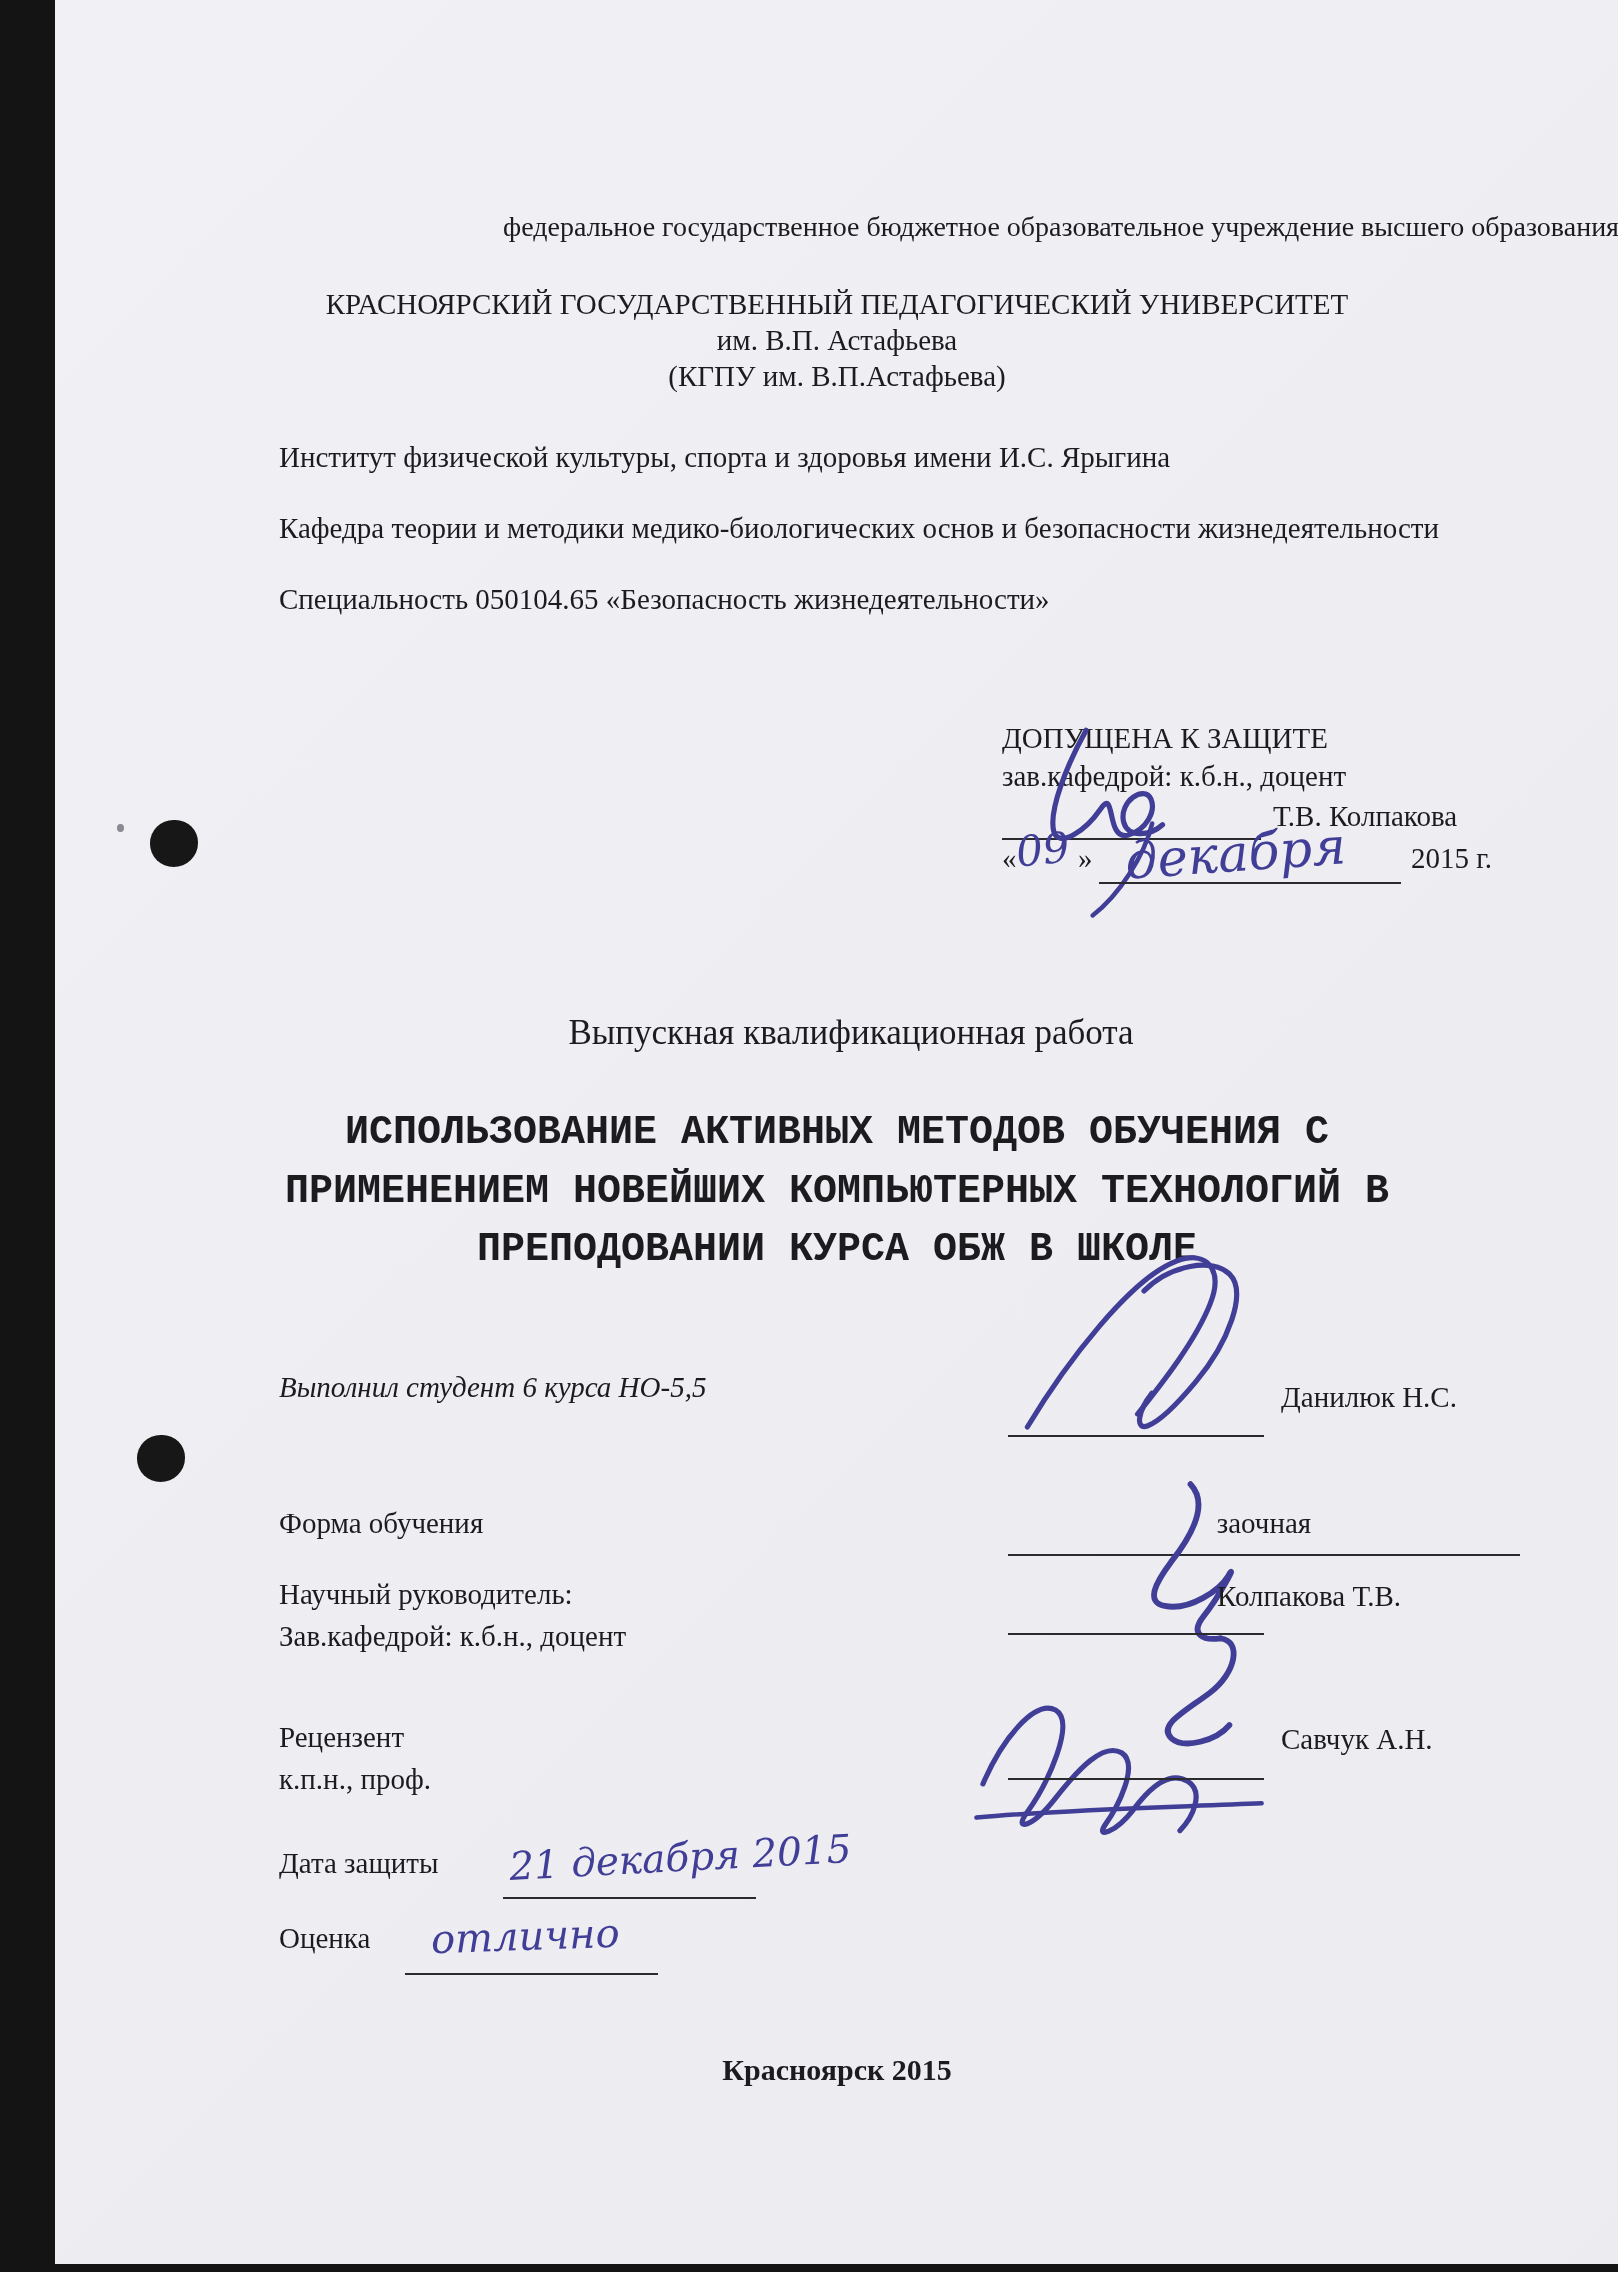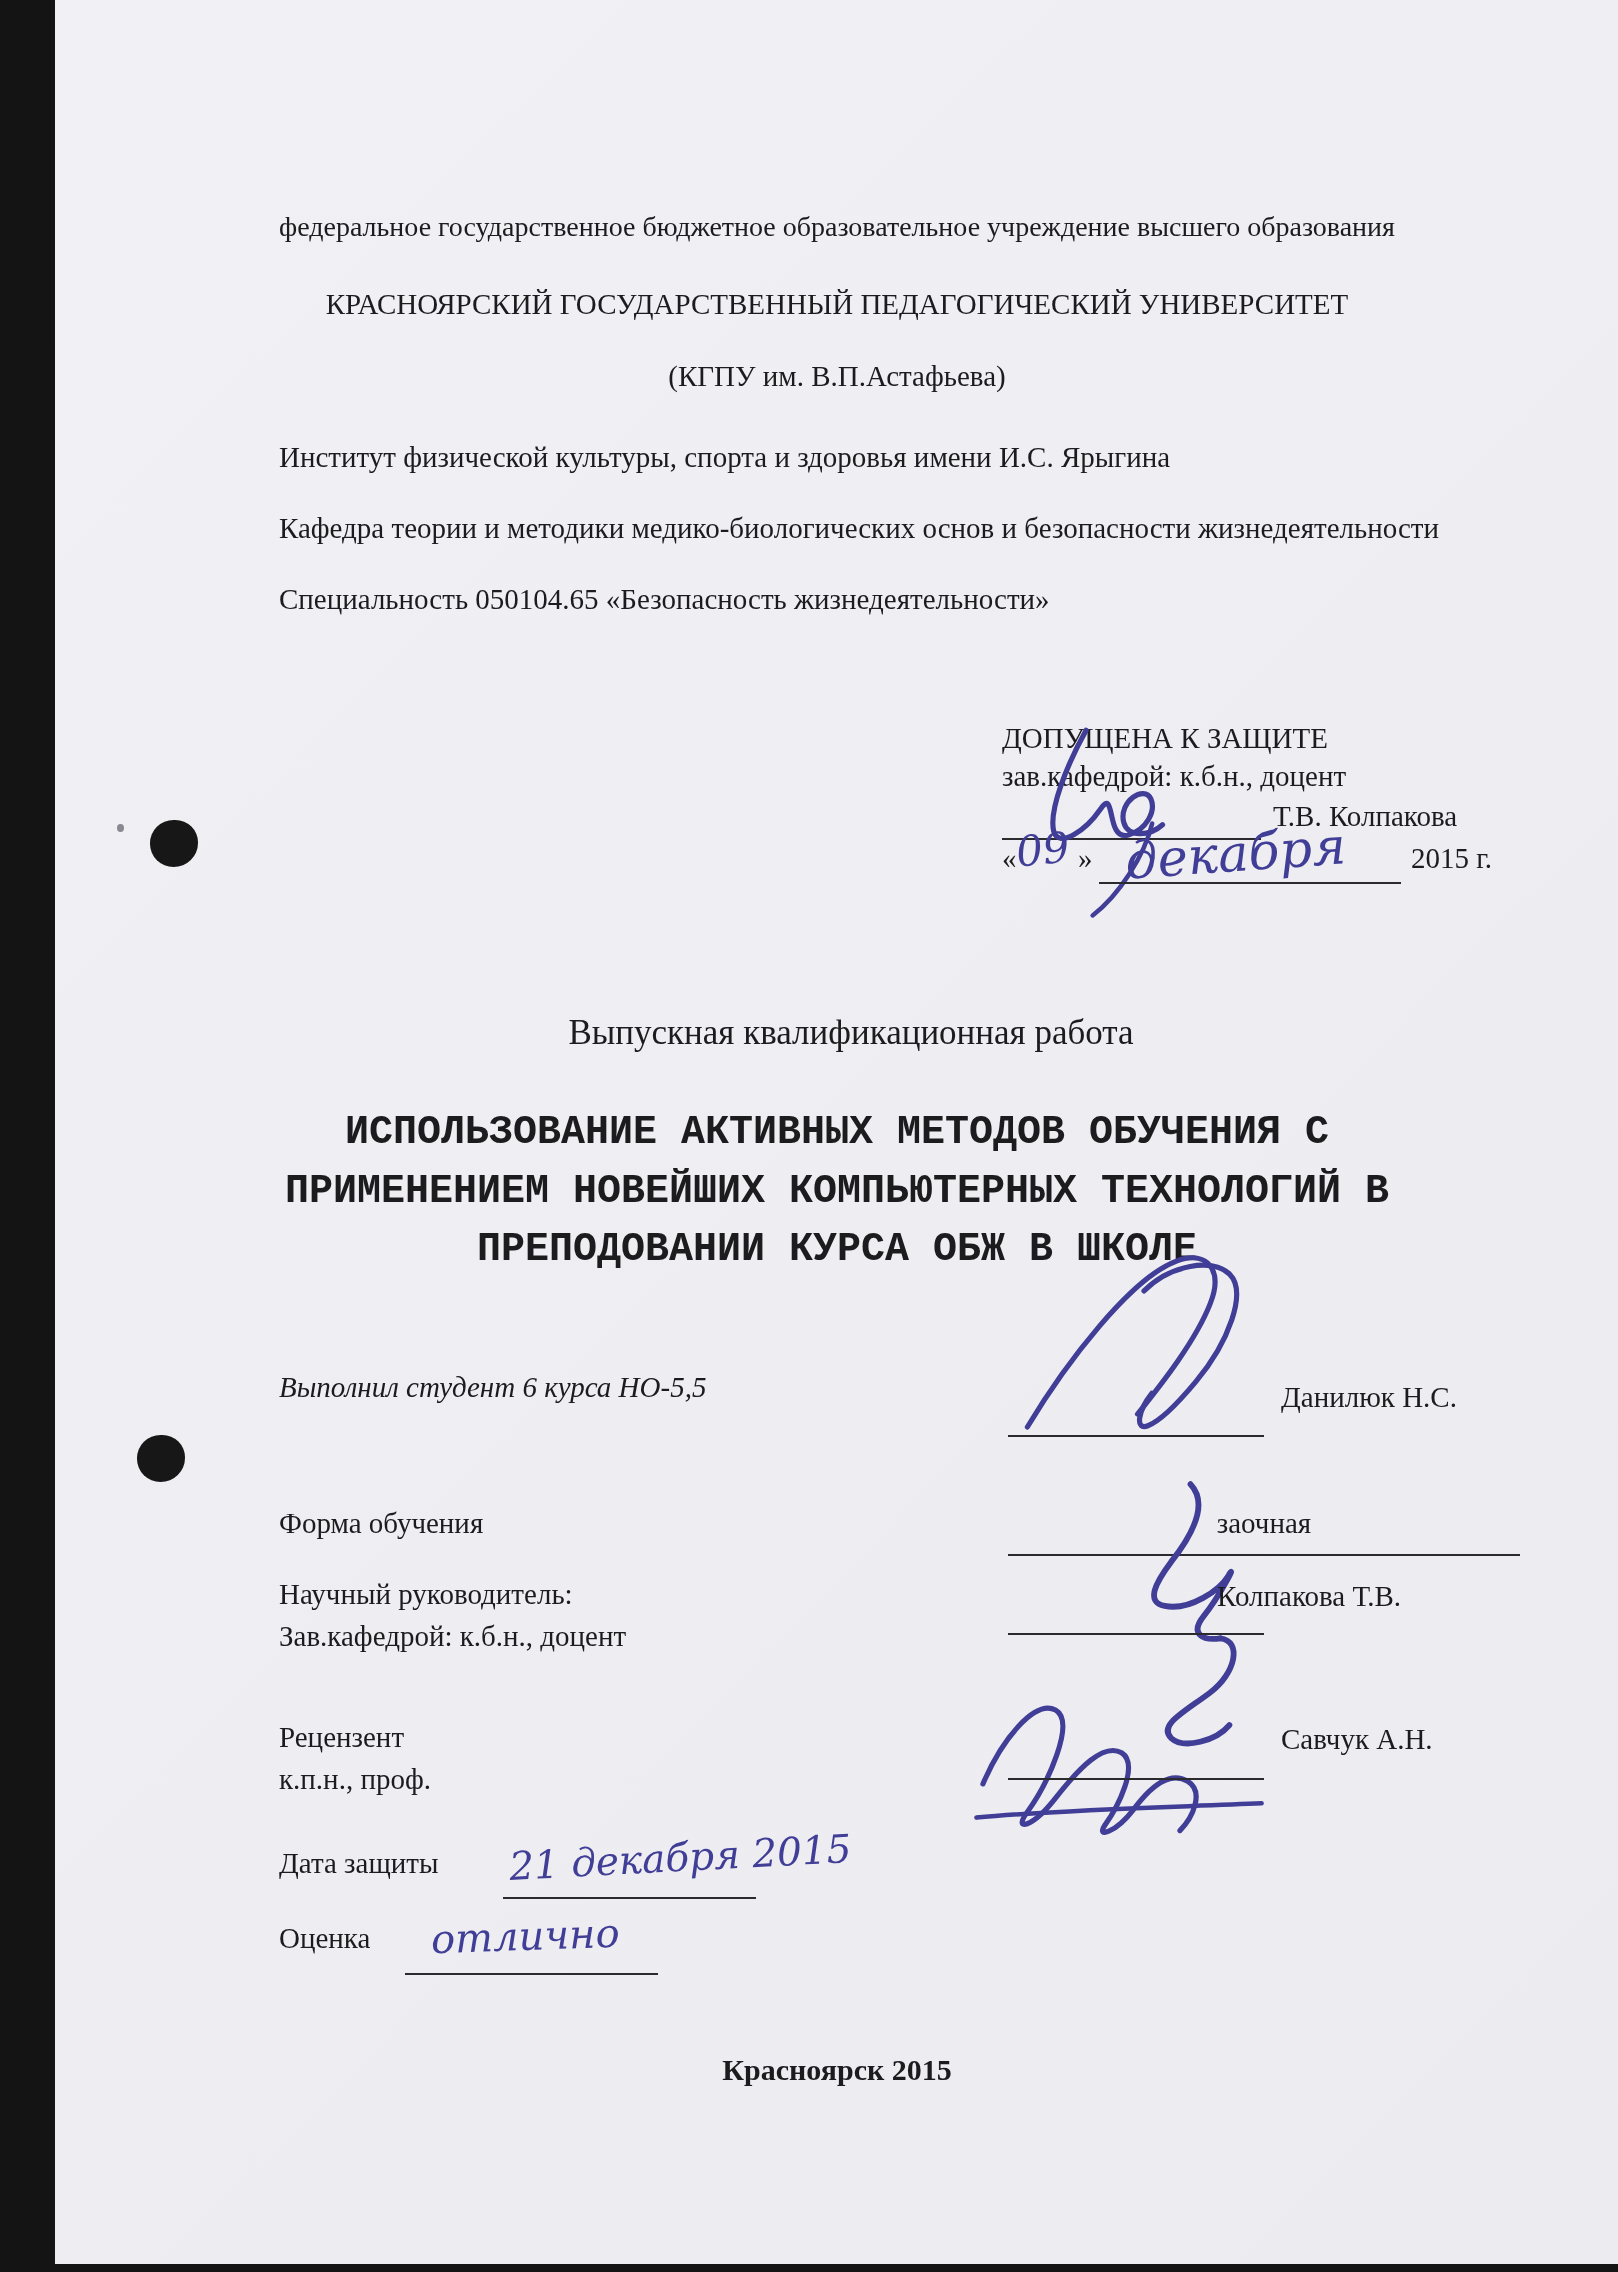--- a/index.html
+++ b/index.html
@@ -12,21 +12,21 @@
     color:#1c1b1d;
   }
   .paper{
     position:absolute;left:55px;top:0;right:0;bottom:9px;
     background:linear-gradient(135deg,#f1f0f5 0%,#eeedf2 55%,#ecebf0 100%);
   }
   .abs{position:absolute;}
   .center{left:0;right:0;text-align:center;}
   .b{font-weight:bold;}
   .fs-body{font-size:29px;line-height:1.2;}
-  .fs-federal{font-size:28px;}
+  .fs-federal{font-size:28px;text-align:right;}
   .fs-header{font-size:30px;}
   .fs-worktype{font-size:35px;margin-left:28px;}
   .fs-title{font-size:40px;font-family:Liberation Mono, monospace;}
   .nowrap{white-space:nowrap;}
   .rule{border-bottom:2.6px solid #2b2a2c;height:0;}
   .handwriting{
     font-family:"DejaVu Serif",serif;
     font-style:italic;
     color:#403e96;
   }
@@ -40,20 +40,21 @@
 </style>
 </head>
 <body>
 
 <div class="paper">
 
 
   <div class="abs center fs-federal nowrap" style="top:211px;">федеральное государственное бюджетное образовательное учреждение высшего образования</div>
 
   <div class="abs center fs-body nowrap" style="top:287px;">КРАСНОЯРСКИЙ ГОСУДАРСТВЕННЫЙ ПЕДАГОГИЧЕСКИЙ УНИВЕРСИТЕТ</div>
+  <div class="abs center fs-body nowrap" style="top:323px;">им. В.П. Астафьева</div>
   <div class="abs center fs-body nowrap" style="top:359px;">(КГПУ им. В.П.Астафьева)</div>
 
   <div class="abs fs-body nowrap" style="left:224px;top:440px;">Институт физической культуры, спорта и здоровья имени И.С. Ярыгина</div>
   <div class="abs fs-body nowrap" style="left:224px;top:511px;">Кафедра теории и методики медико-биологических основ и безопасности жизнедеятельности</div>
   <div class="abs fs-body nowrap" style="left:224px;top:582px;">Специальность 050104.65 «Безопасность жизнедеятельности»</div>
 
   <div class="abs fs-body nowrap" style="left:947px;top:721px;">ДОПУЩЕНА К ЗАЩИТЕ</div>
   <div class="abs fs-body nowrap" style="left:947px;top:759px;">зав.кафедрой: к.б.н., доцент</div>
 
   <div class="abs rule" style="left:947px;top:838px;width:259px;"></div>

